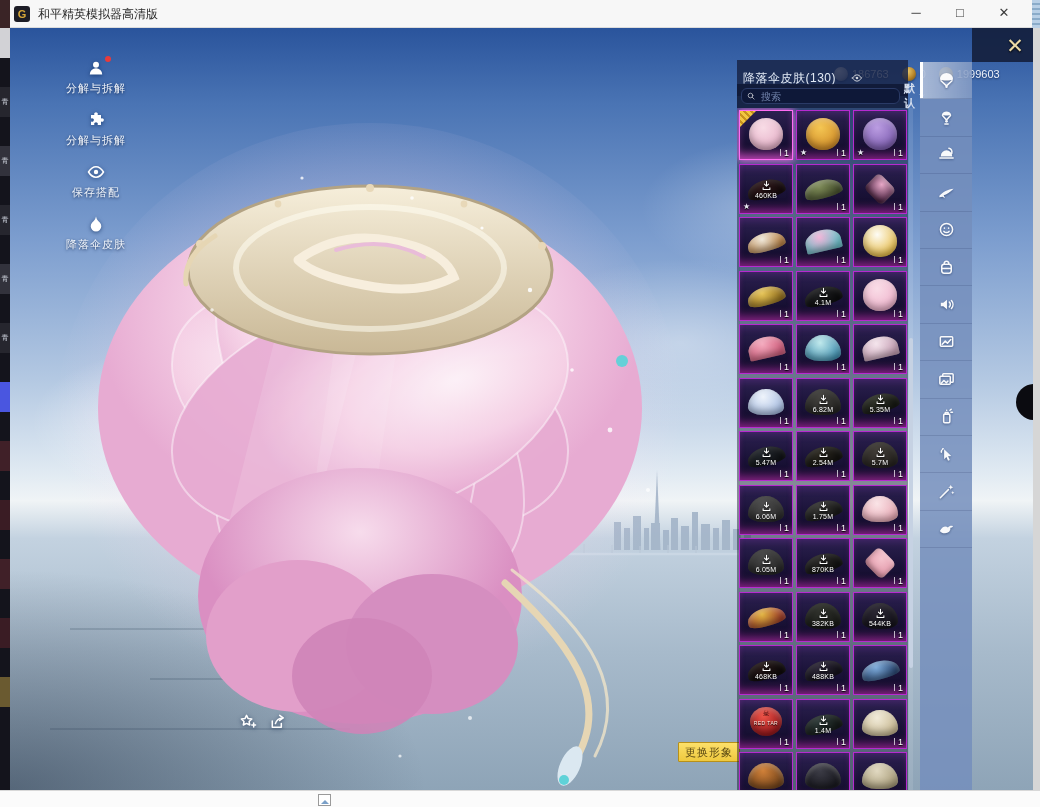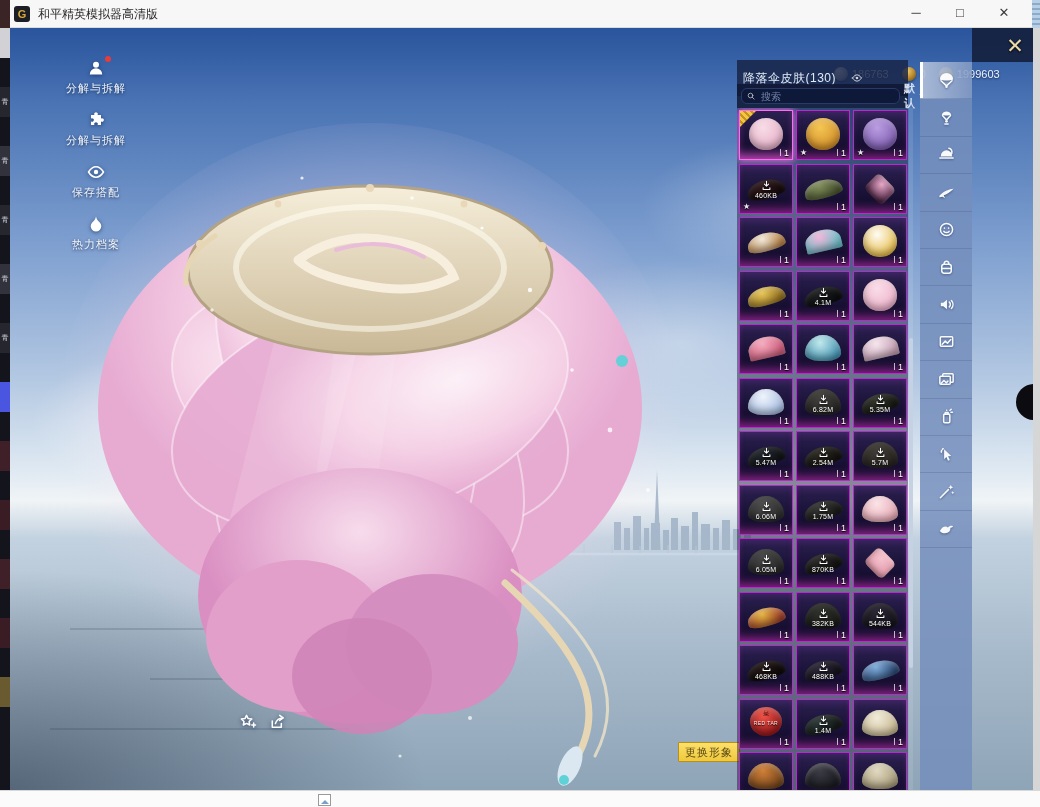--- a/index.html
+++ b/index.html
@@ -307,21 +307,21 @@
             </svg>
           </span>
           <span class="lm-label">保存搭配</span>
         </div>
         <div class="lm-item">
           <span class="lm-ic icn">
             <svg viewBox="0 0 20 20" fill="none" stroke="#fff" stroke-width="1.6" stroke-linecap="round" stroke-linejoin="round">
               <path d="M10 2.5c.6 2.8 2 4.6 3.8 6a5.3 5.3 0 1 1-7.6 0c1.8-1.4 3.2-3.2 3.8-6z" fill="#fff" stroke="none"></path>
             </svg>
           </span>
-          <span class="lm-label">热力档案</span>
+          <span class="lm-label">降落伞皮肤</span>
         </div>
       </div>
 
     <div class="actions">
       <span class="act icn">
           <svg viewBox="0 0 20 20" fill="none" stroke="#fff" stroke-width="1.6" stroke-linecap="round" stroke-linejoin="round">
             <path d="M9 3.5l1.7 3.4 3.8.5-2.8 2.6.7 3.7L9 12l-3.4 1.7.7-3.7L3.5 7.4l3.8-.5z"></path>
             <path d="M14.5 13.7h4M16.5 11.7v4"></path>
           </svg>
         </span>

